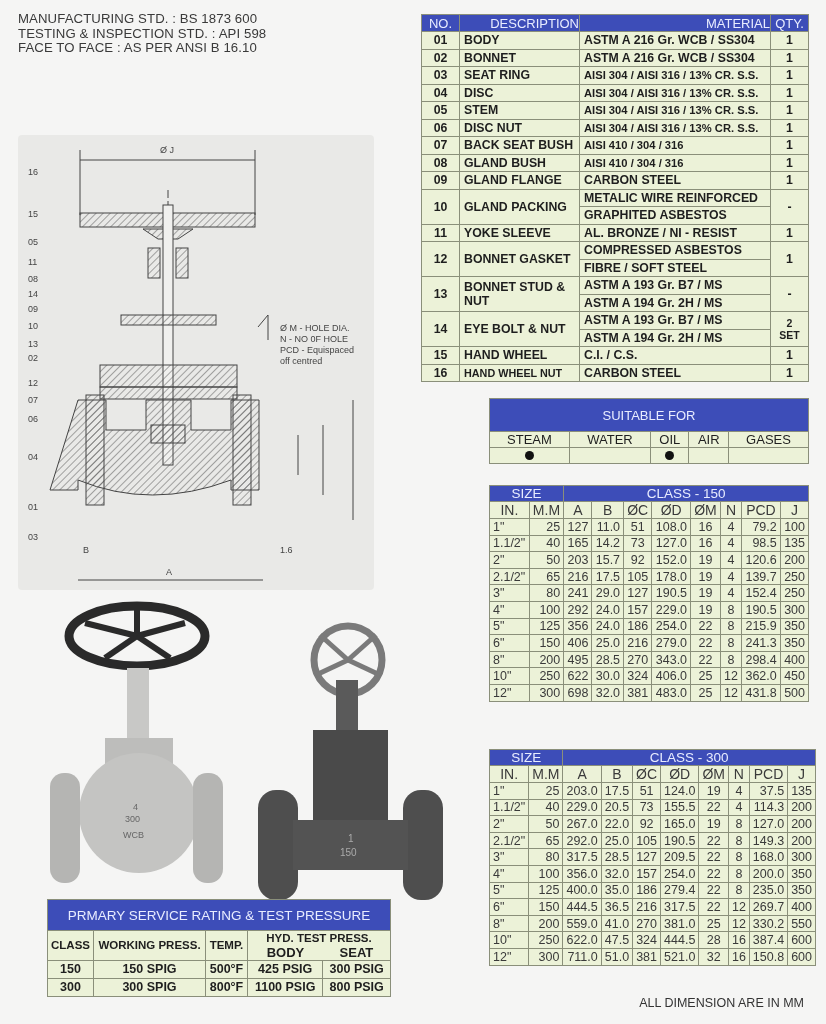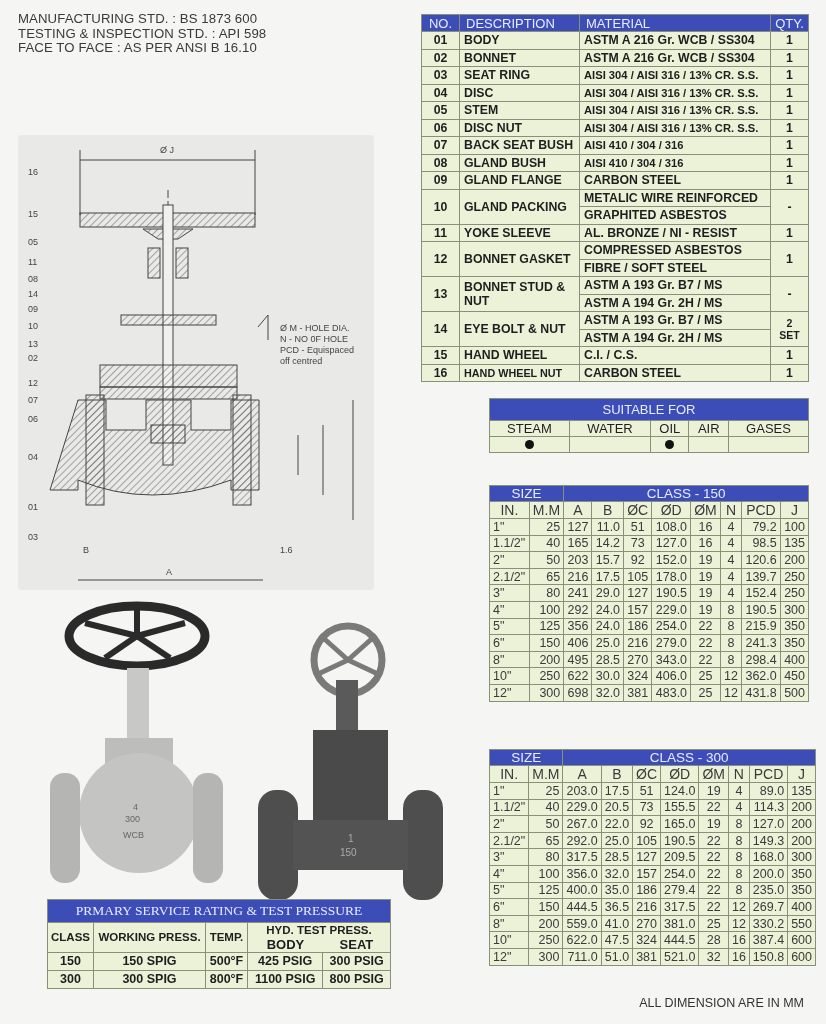--- a/index.html
+++ b/index.html
@@ -3,34 +3,34 @@
 <meta charset="utf-8">
 <style>
   * { box-sizing: border-box; margin: 0; padding: 0; }
   body { width: 826px; height: 1024px; background: #f5f5f4; font-family: "Liberation Sans", sans-serif; color: #2a2a2a; position: relative; overflow: hidden; }
   .abs { position: absolute; }
   .tech { left: 18px; top: 12px; font-size: 13.2px; line-height: 14.6px; color: #3a3a3a; letter-spacing: 0.1px; }
   table { border-collapse: collapse; }
   .tbl td, .tbl th { border: 1px solid #8a8f7a; background: #ecf2d8; color: #1e1e1e; }
   .tbl th { background: #3d4db8; color: #e8ecff; font-weight: normal; }
   .parts { left: 421px; top: 14px; width: 388px; font-size: 12.3px; font-weight: bold; }
-  .parts th { height: 17px; text-align: left; padding-left: 6px; font-size: 13px; }
+  .parts th { height: 17px; text-align: right; padding-left: 6px; font-size: 13px; }
   .parts td { height: 17.5px; padding: 0 4px; }
   .parts td.c { text-align: center; }
   .suit { left: 489px; top: 398px; width: 320px; font-size: 13px; }
-  .suit th { height: 22px; text-align: center; }
+  .suit th { height: 33px; text-align: center; }
   .suit td { height: 16px; text-align: center; }
   .dot { display: inline-block; width: 9px; height: 9px; border-radius: 50%; background: #111; }
   .dim { left: 489px; width: 320px; font-size: 12.5px; }
   .dim th { height: 16px; font-size: 13.5px; }
   .dim td { height: 16.6px; text-align: right; padding: 0 3px; color: #3a3a3a; }
   .dim td.l { text-align: left; }
   .dim tr.hd td { text-align: center; font-size: 14px; }
   .svc { left: 47px; top: 899px; width: 344px; font-size: 12.5px; font-weight: bold; }
-  .svc th { height: 23px; font-size: 13.5px; font-family: Liberation Serif, serif; }
+  .svc th { height: 31px; font-size: 13.5px; }
   .svc td { text-align: center; height: 18px; }
   .note { right: 22px; top: 996px; font-size: 12.5px; color: #333; }
   .drawing { left: 18px; top: 135px; width: 356px; height: 455px; background: #e9e9e7; border-radius: 4px; }
   .photo { background: transparent; }
 </style>
 </head>
 <body>
 
 <div class="abs tech">
   <div>MANUFACTURING STD. : BS 1873 600</div>
@@ -454,21 +454,21 @@
       </tr>
       <tr>
         <td class="l">1"</td>
         <td>25</td>
         <td>203.0</td>
         <td>17.5</td>
         <td style="text-align:center">51</td>
         <td>124.0</td>
         <td style="text-align:center">19</td>
         <td style="text-align:center">4</td>
-        <td>89.0</td>
+        <td>37.5</td>
         <td>135</td>
       </tr>
       <tr>
         <td class="l">1.1/2"</td>
         <td>40</td>
         <td>229.0</td>
         <td>20.5</td>
         <td style="text-align:center">73</td>
         <td>155.5</td>
         <td style="text-align:center">22</td>

